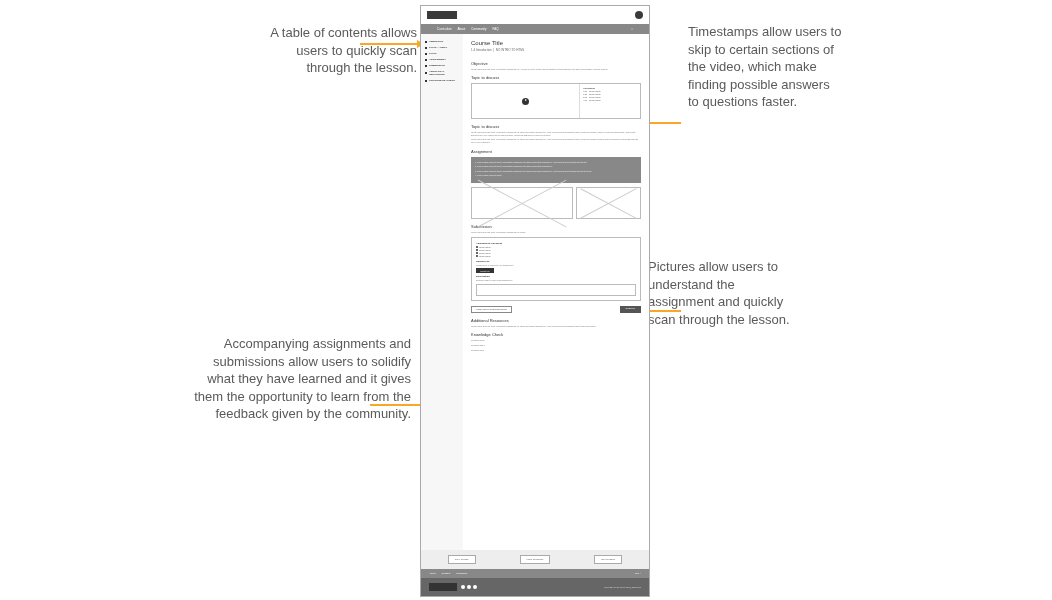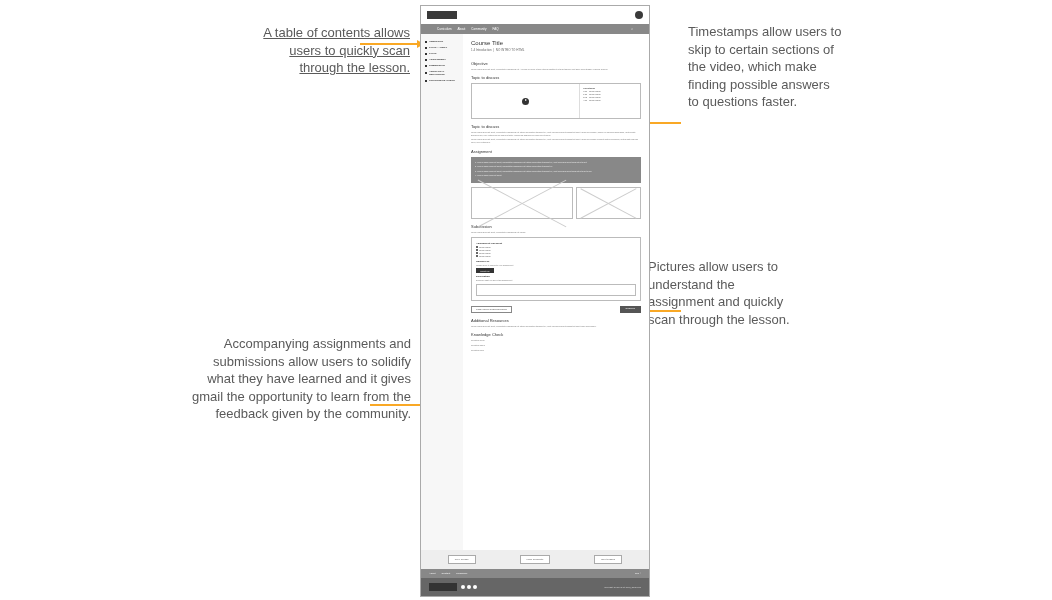--- a/index.html
+++ b/index.html
@@ -112,24 +112,24 @@
     .wf-footer-bottom { background:#666; padding:5px 8px; display:flex; align-items:center; justify-content:space-between; }
     .wf-footer-logo { width:28px; height:8px; background:#333; }
     .wf-social { display:flex; gap:2px; }
     .wf-social-dot { width:4px; height:4px; background:#fff; border-radius:50%; }
     .wf-copyright { font-size:2px; color:#ddd; }
     .wf-footer-right { font-size:2.5px; color:#fff; margin-left:auto; }
   </style>
 </head>
 <body>
 
-<div class="annotation" style="left:255px; top:24px;text-decoration:underline;">A table of contents allows users to quickly scan through the lesson.</div>
+<div class="annotation" style="left:262px; top:24px;">A table of contents allows users to quickly scan through the lesson.</div>
 <div class="arrow point-right" style="left:360px; top:43px; width:58px;"></div>
 
-<div class="annotation" style="left:186px; top:335px; width:225px;">Accompanying assignments and submissions allow users to solidify what they have learned and it gives gmail the opportunity to learn from the feedback given by the community.</div>
+<div class="annotation" style="left:186px; top:335px; width:225px;">Accompanying assignments and submissions allow users to solidify what they have learned and it gives them the opportunity to learn from the feedback given by the community.</div>
 <div class="arrow point-right" style="left:370px; top:404px; width:92px;"></div>
 
 <div class="annotation right" style="left:688px; top:23px;">Timestamps allow users to skip to certain sections of the video, which make finding possible answers to questions faster.</div>
 <div class="arrow point-left" style="left:641px; top:122px; width:40px;"></div>
 
 <div class="annotation right" style="left:648px; top:258px;">Pictures allow users to understand the assignment and quickly scan through the lesson.</div>
 <div class="arrow point-left" style="left:641px; top:310px; width:40px;"></div>
 
 <div class="wireframe">
   <div class="wf-header">

